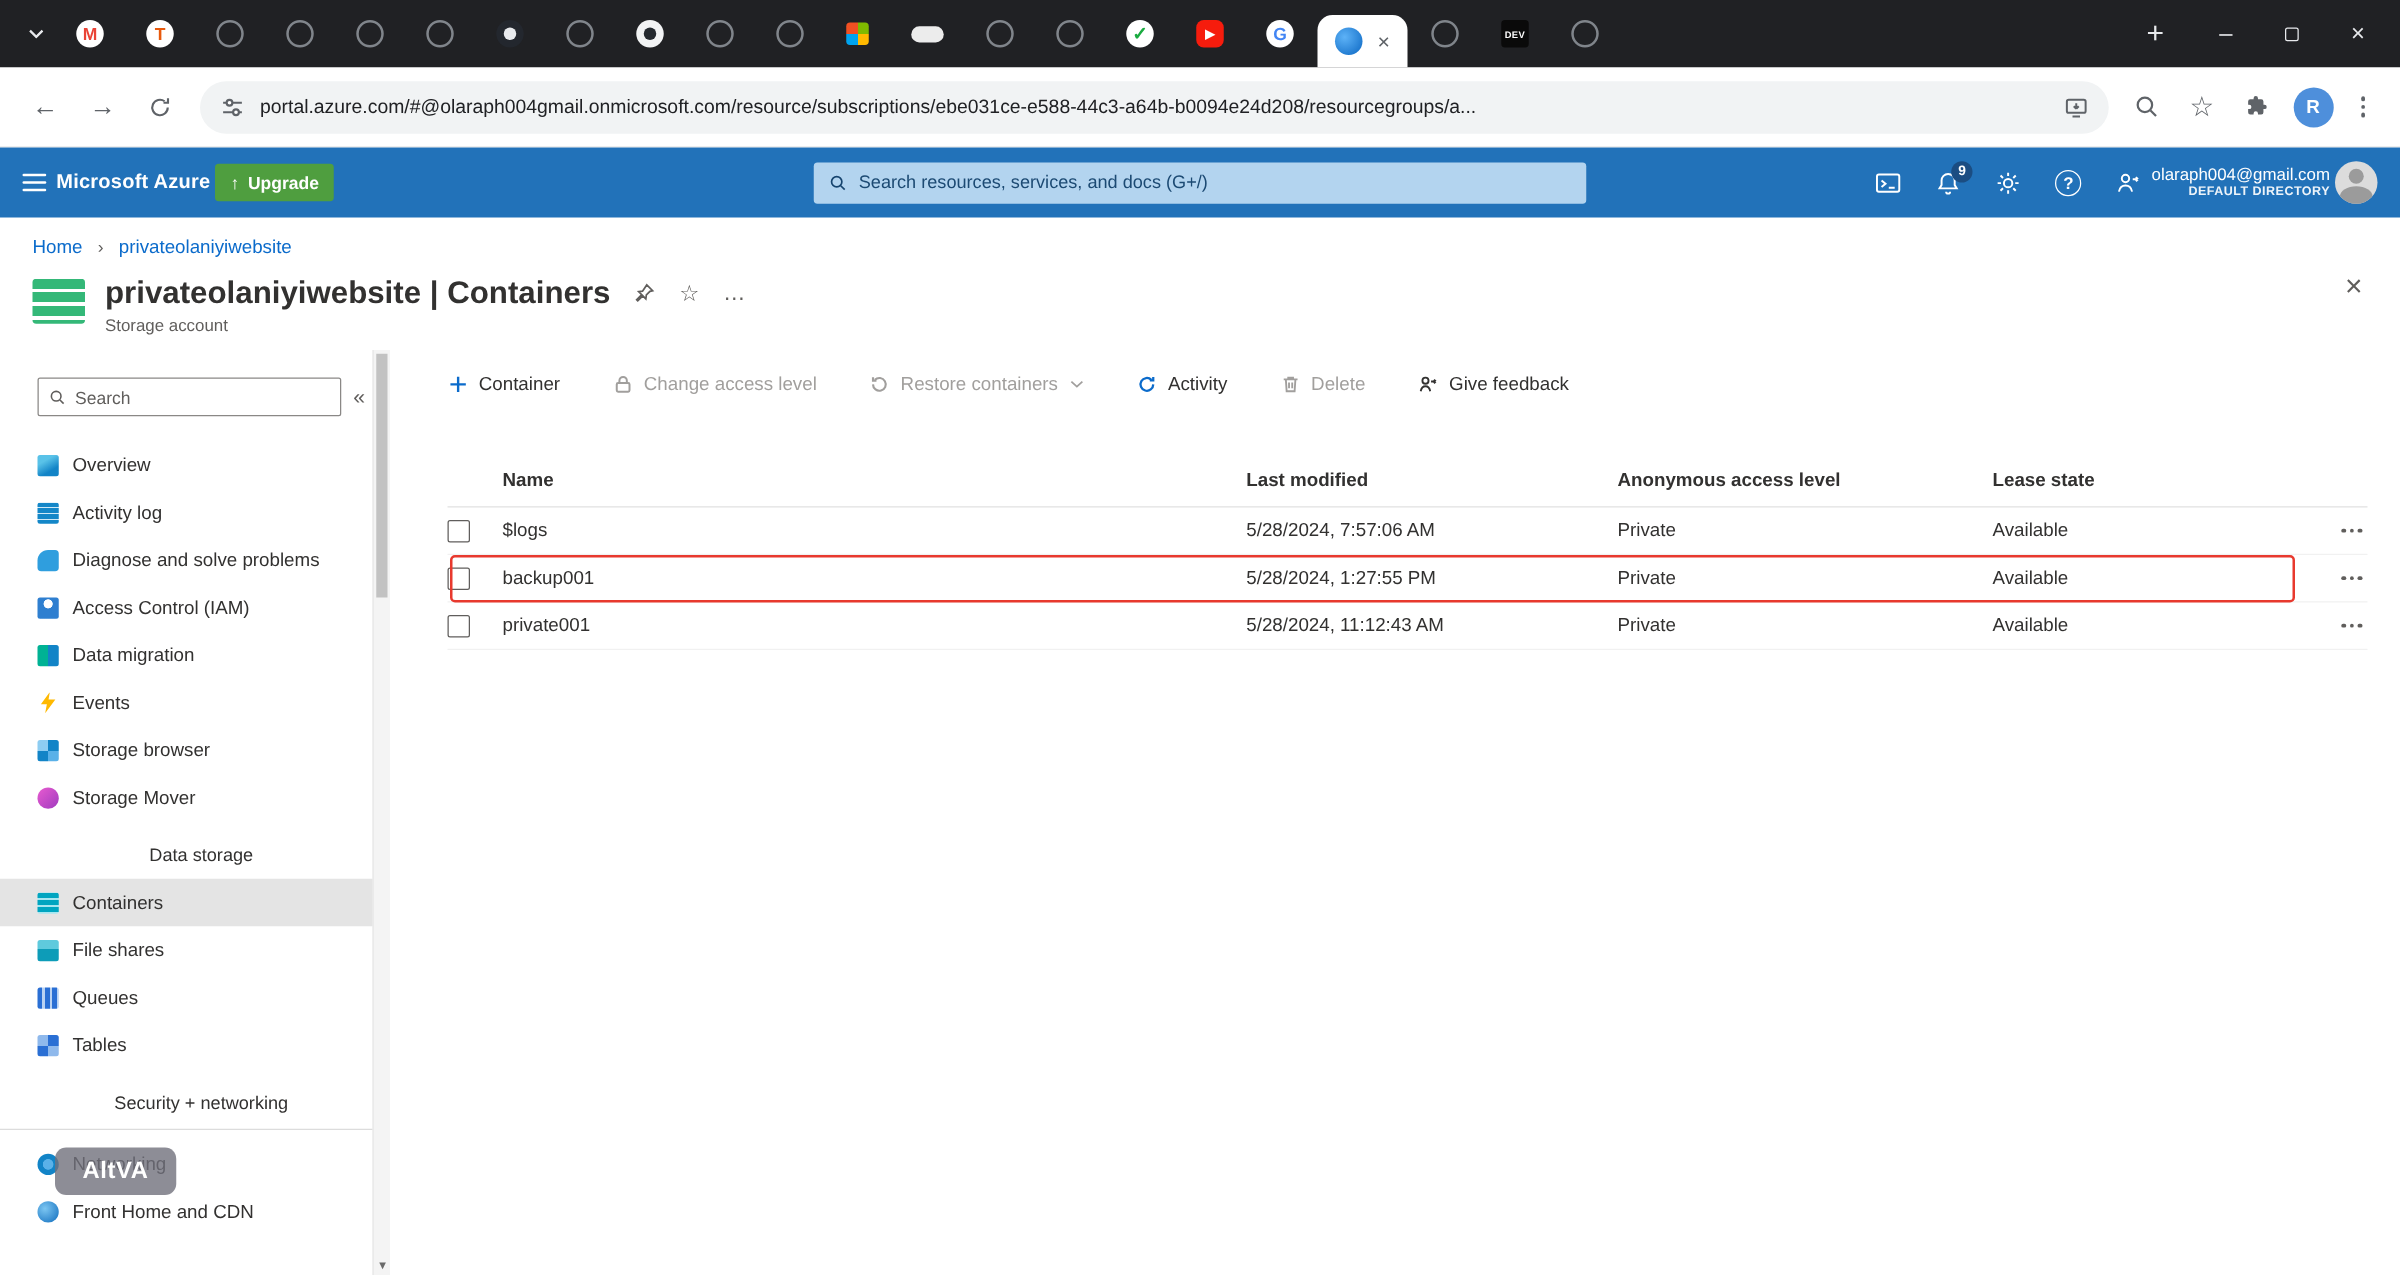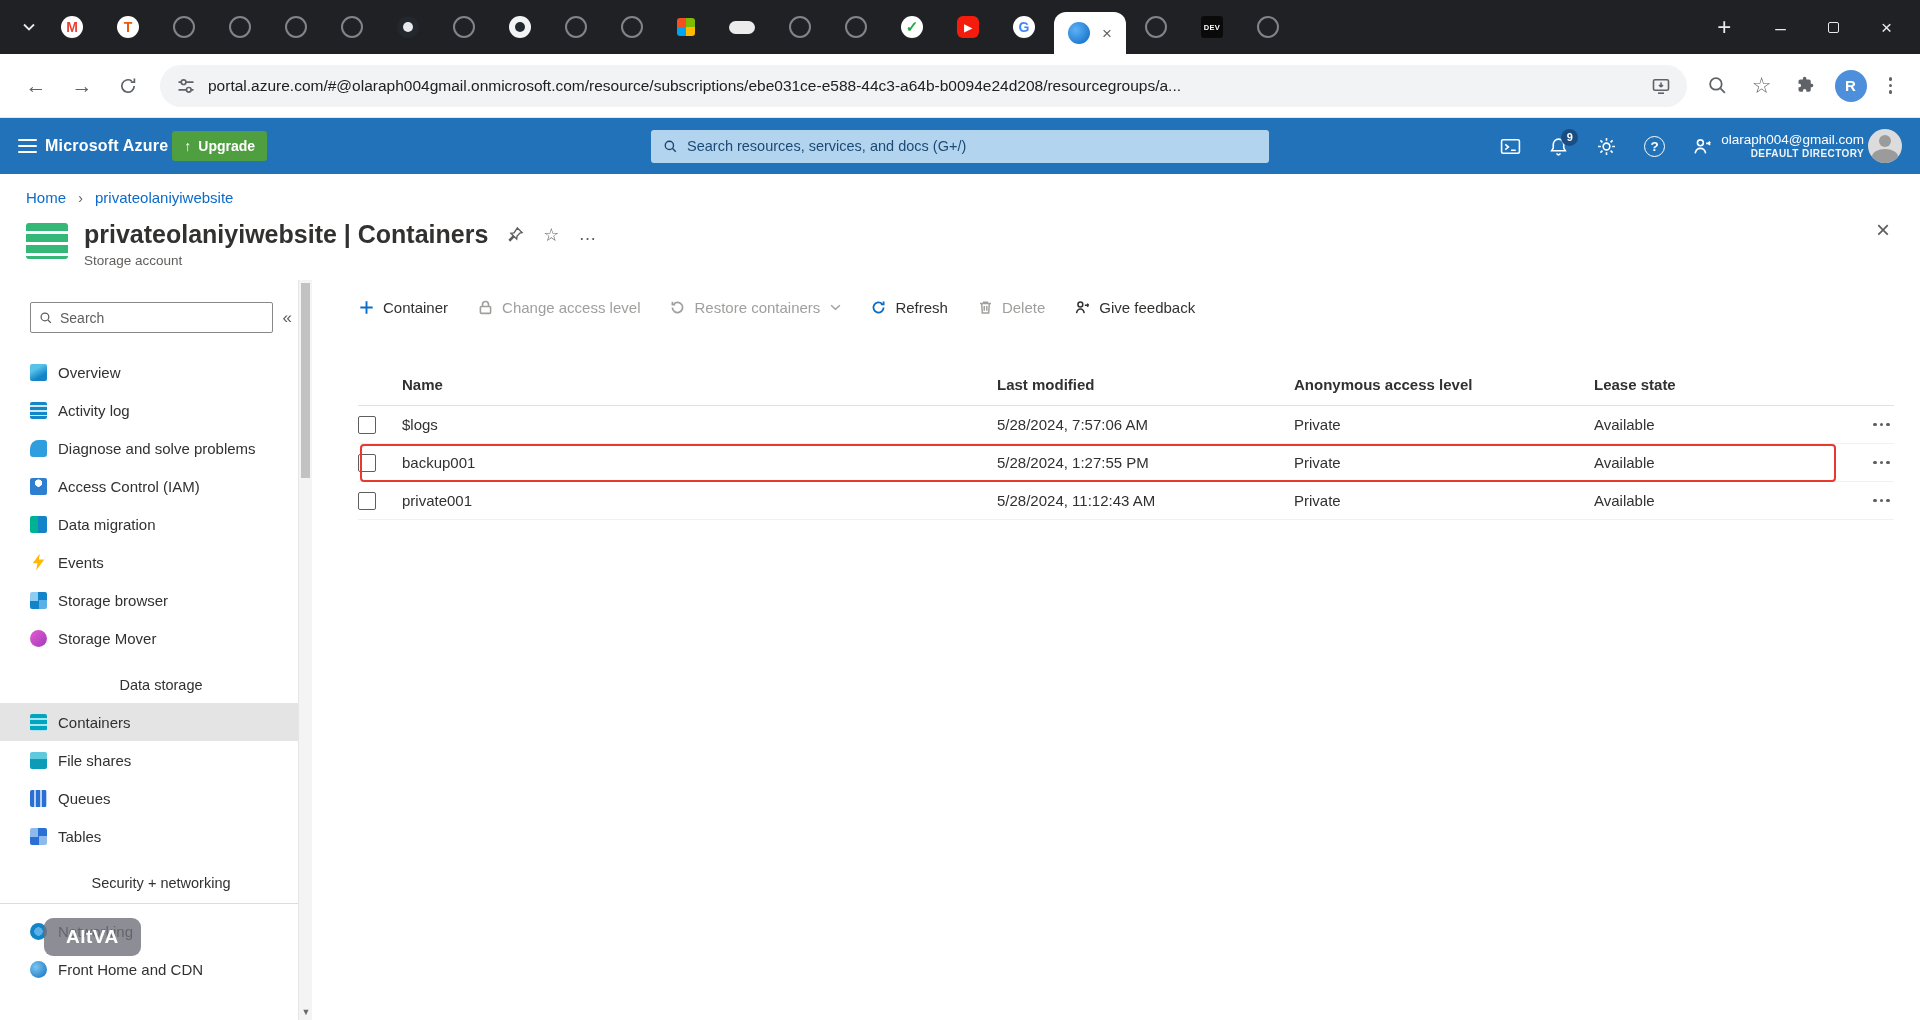--- a/index.html
+++ b/index.html
@@ -113,21 +113,21 @@
   .queues-icon { background:repeating-linear-gradient(90deg,#2a6fd4 0 4px,#b9d2f2 4px 5.8px); }
   .tables-icon { background:conic-gradient(#2a6fd4 0 25%,#8fb9ec 0 50%,#2a6fd4 0 75%,#8fb9ec 0); }
   .networking-icon { background:radial-gradient(circle at 50% 50%, #5ab1e8 0 4px, #1284c7 4.5px); border-radius:50%; }
   .front-door-icon { background:radial-gradient(circle at 35% 35%, #7cc6f2, #0f6cbd); border-radius:50%; }
   .sb-scroll { position:absolute; right:0; top:0; width:14px; height:100%; background:#f4f4f4; border-left:1px solid #e6e6e6; }
   .sb-thumb { position:absolute; top:3px; left:2px; width:9px; height:195px; background:#c2c2c2; }
   .sb-darr { position:absolute; bottom:3px; left:0; width:14px; text-align:center; color:#6a6a6a; font-size:9px; }
 
   
   .main { flex:1; padding:0 26px 0 46px; min-width:0; }
-  .cmdbar { display:flex; align-items:center; gap:29px; height:54px; font-size:15px; }
+  .cmdbar { display:flex; align-items:center; gap:42px; height:54px; font-size:15px; }
   .cmd { display:flex; align-items:center; gap:8px; color:#323130; cursor:pointer; white-space:nowrap; }
   .cmd.disabled { color:#a19f9d; cursor:default; }
   .icn { display:flex; align-items:center; }
   .icn svg { width:17px; height:17px; }
   .icn.blue { color:var(--link-blue,#0b6bcb); }
   .cmd .chev { display:flex; align-items:center; margin-left:2px; }
   .cmd .chev svg { width:11px; height:7px; }
   .filter-row { display:flex; align-items:center; margin-top:4px; }
   .prefix-input { width:1080px; height:34px; border:1px solid #605e5c; border-radius:2px; padding:0 12px; font-size:14.5px; color:#323130; font-family:inherit; outline:none; }
   .prefix-input::placeholder { color:#605e5c; opacity:1; }
@@ -483,21 +483,21 @@
               </svg>
             </span>
           </div>
           <div class="cmd">
             <span class="icn blue">
               <svg viewBox="0 0 16 16" fill="none" stroke="currentColor" stroke-width="1.7">
                 <path d="M12.8 8A4.8 4.8 0 1 1 11.4 4.6"></path>
                 <path d="M12.8 2.4v2.6h-2.6"></path>
               </svg>
             </span>
-            <span>Refresh</span>
+            <span>Activity</span>
           </div>
           <div class="cmd disabled">
             <span class="icn">
               <svg viewBox="0 0 16 16" fill="none" stroke="currentColor" stroke-width="1.4">
                 <path d="M2.8 4.2h10.4M6.2 4.2V3h3.6v1.2M4.4 4.2l.6 9h6l.6-9M6.8 6.5v4.5M9.2 6.5v4.5"></path>
               </svg>
             </span>
             <span>Delete</span>
           </div>
           <div class="cmd">

